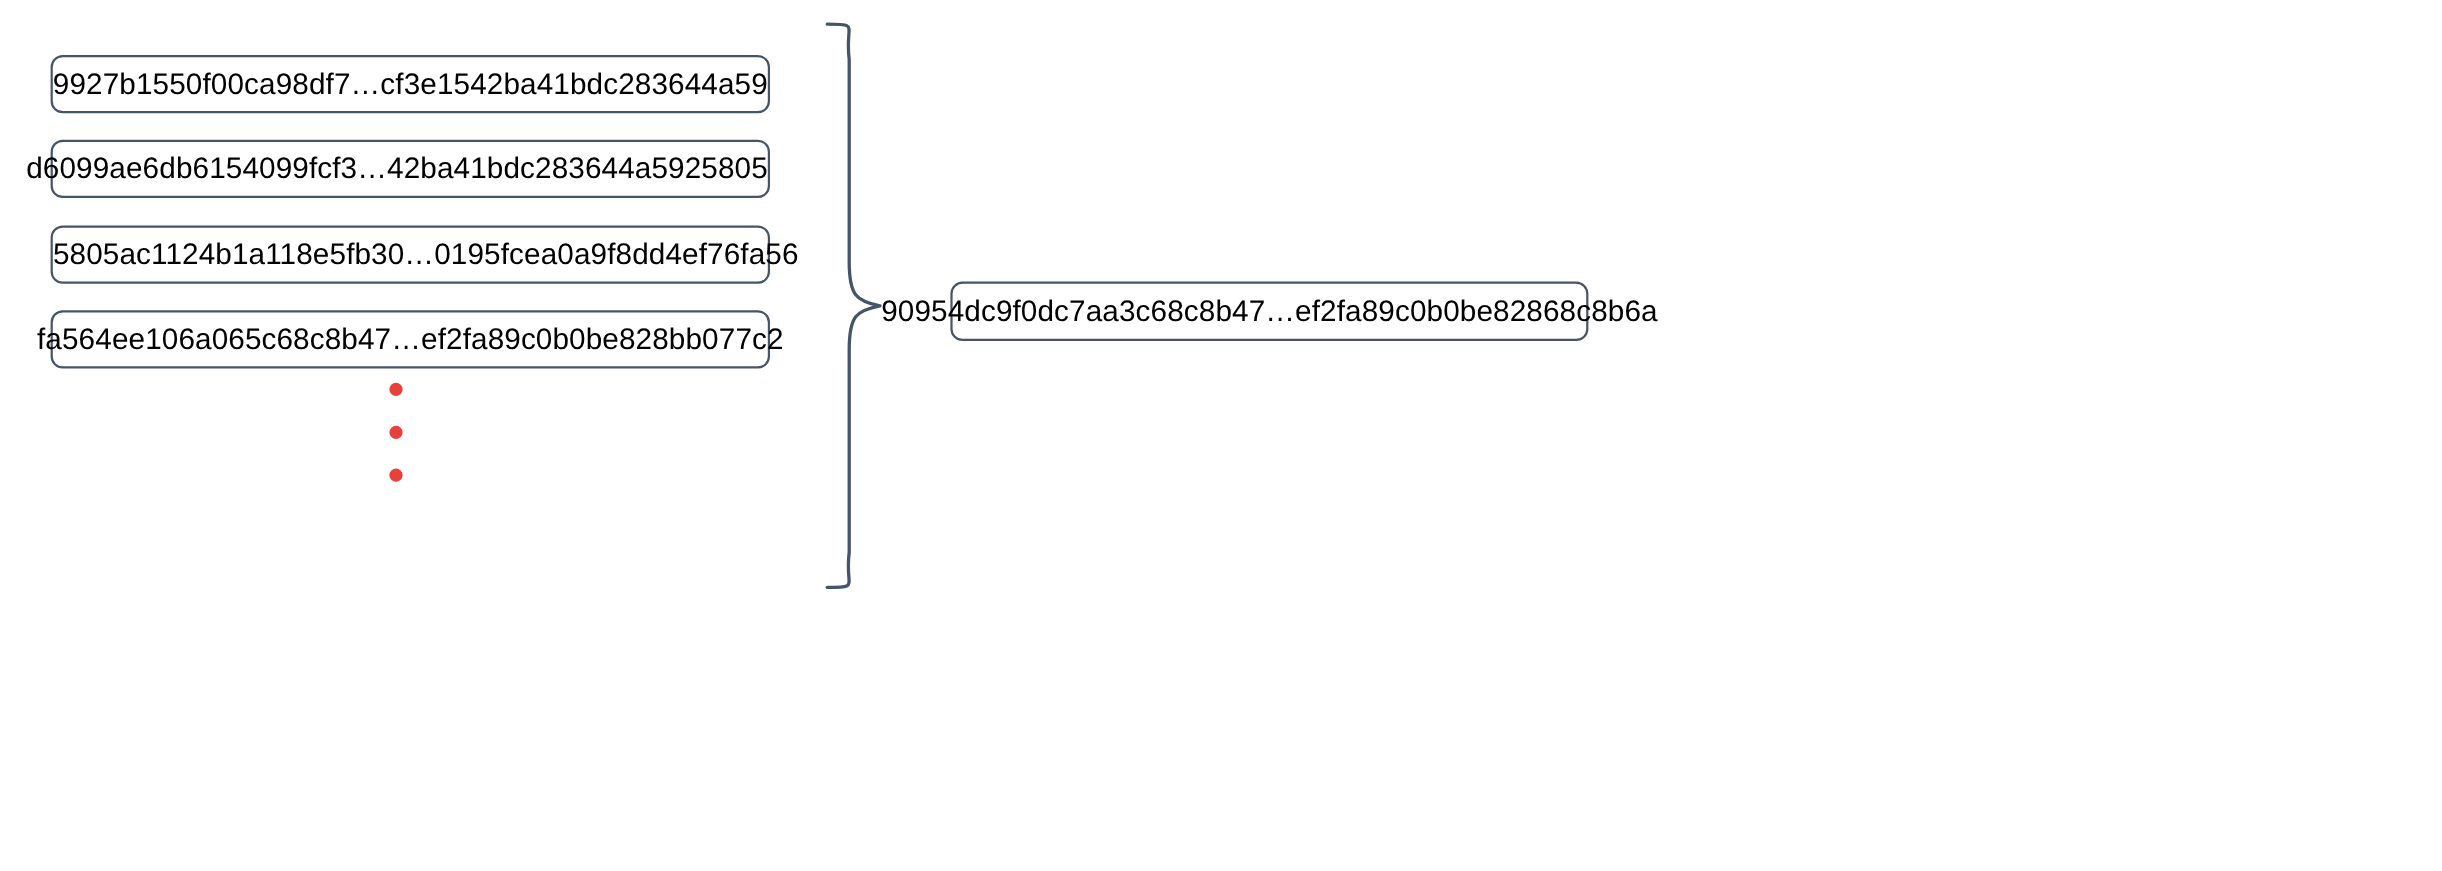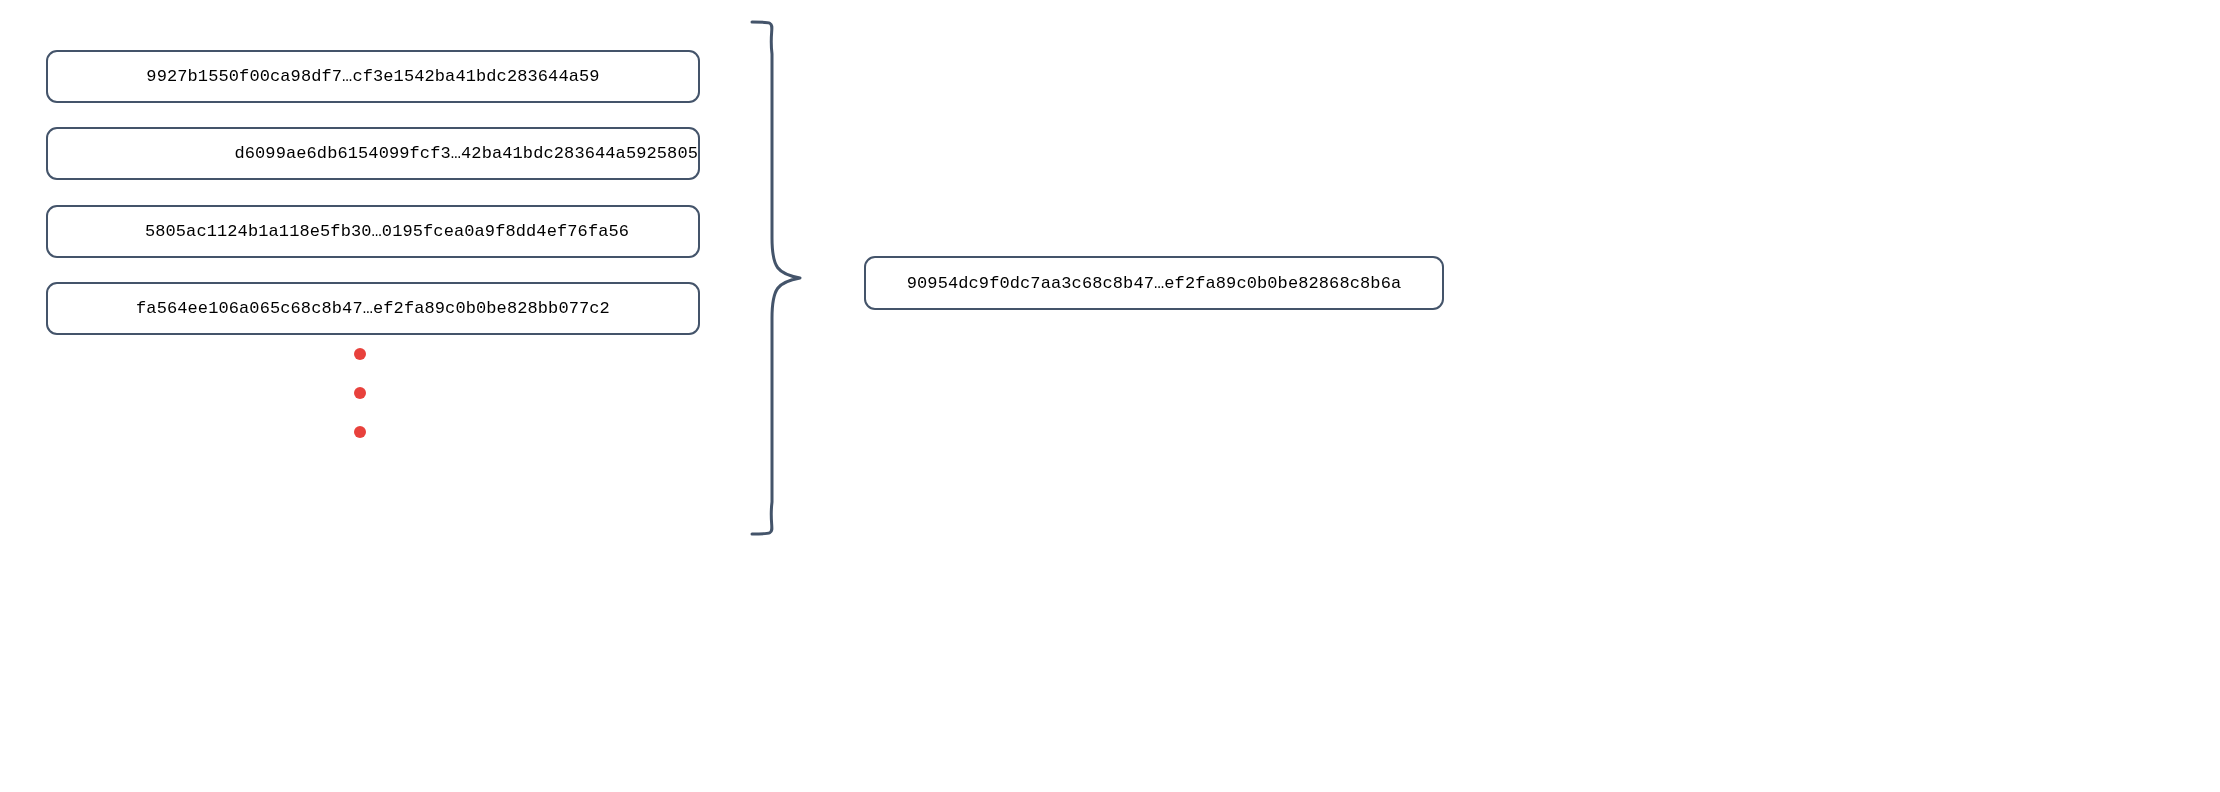--- a/index.html
+++ b/index.html
@@ -21,24 +21,23 @@
   .hash-box {
     position: absolute;
     box-sizing: border-box;
     background: #ffffff;
     border: 2px solid #44546a;
     border-radius: 11px;
     display: flex;
     align-items: center;
     justify-content: center;
     color: #000000;
-    font-size: 17px;
+    font-size: 27px;
     letter-spacing: 0.1px;
     white-space: nowrap;
-    font-family: Liberation Mono, monospace;
   }
   .input-box {
     left: 46px;
     width: 654px;
     height: 53px;
   }
   .output-box {
     left: 864px;
     top: 256px;
     width: 580px;

